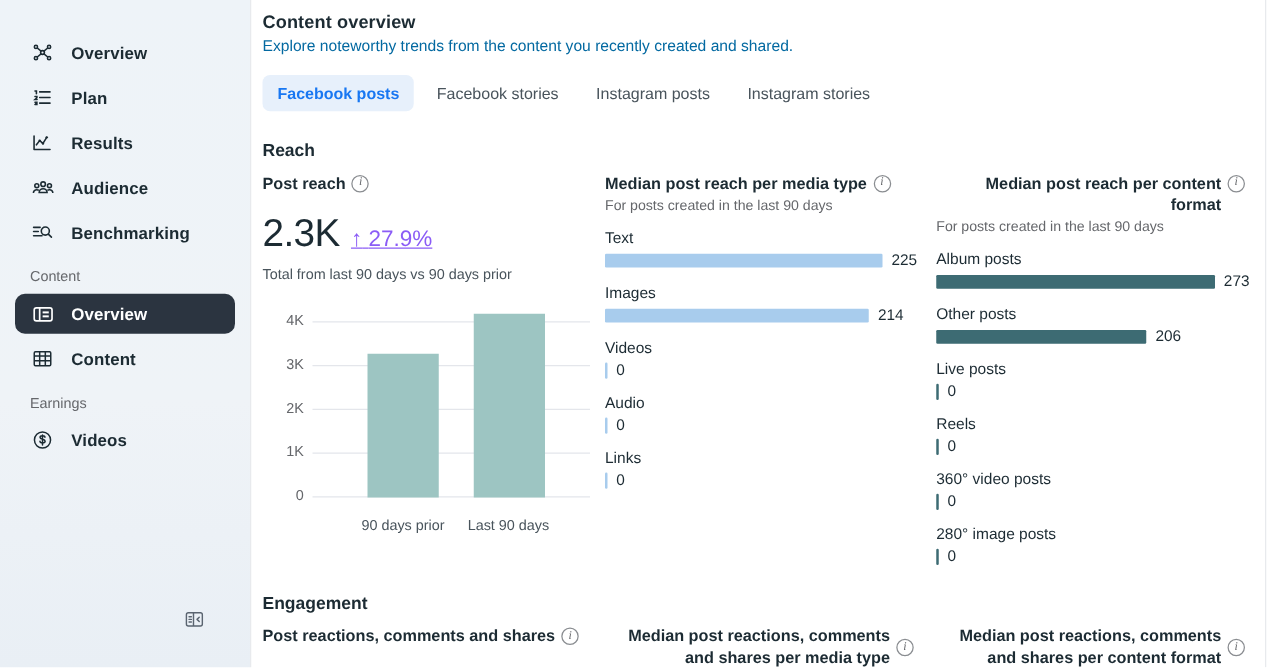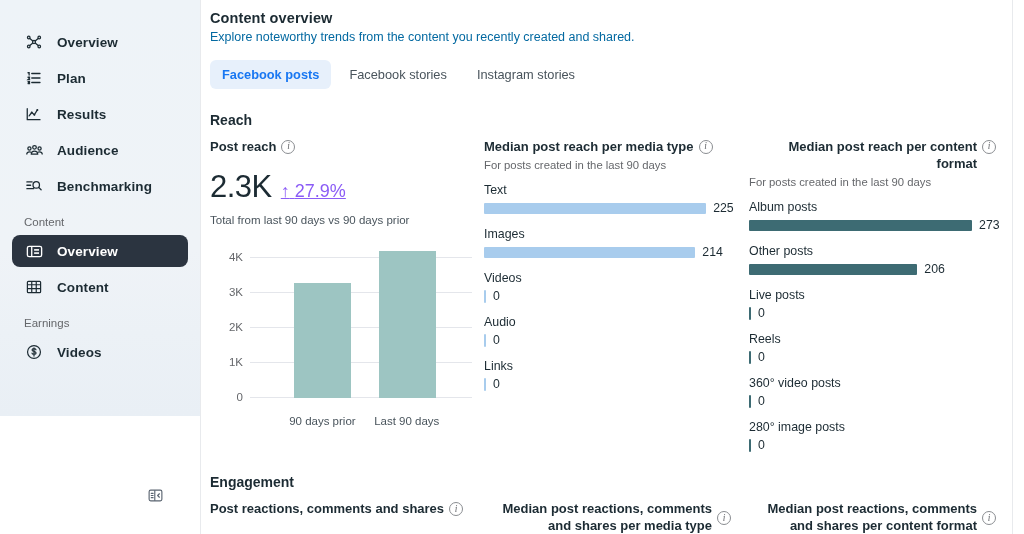--- a/index.html
+++ b/index.html
@@ -7,21 +7,21 @@
     width: 1024px; height: 534px;
     overflow: hidden;
     background: #ffffff;
     font-family: "Liberation Sans", sans-serif;
     color: #1c2b33;
   }
   .app { display: flex; width: 1024px; height: 534px; position: relative; }
 
   
   .sidebar {
-    width: 200px; height: 416px; flex: 0 0 200px;
+    width: 200px; height: 534px; flex: 0 0 200px;
     background: linear-gradient(180deg, #eef3f8 0%, #eff3f7 60%, #e9eff5 100%);
     position: relative;
     padding-top: 26px;
   }
   .nav-item {
     display: flex; align-items: center; gap: 13px;
     height: 32px; margin: 0 12px 4px 12px;
     padding: 0 12px;
     border-radius: 8px;
     cursor: pointer;
@@ -253,20 +253,21 @@
   <main class="main">
     <div class="right-rule"></div>
     <div class="main-inner">
 
       <div class="page-title">Content overview</div>
       <div class="page-sub">Explore noteworthy trends from the content you recently created and shared.</div>
 
       <div class="tabs">
         <div class="tab active">Facebook posts</div>
         <div class="tab">Facebook stories</div>
+        <div class="tab">Instagram posts</div>
         <div class="tab">Instagram stories</div>
       </div>
 
       <div class="section-title">Reach</div>
 
       <div class="cols">
 
         <section class="col-left">
           <div class="card-head">
             <span class="card-title">Post reach</span>

